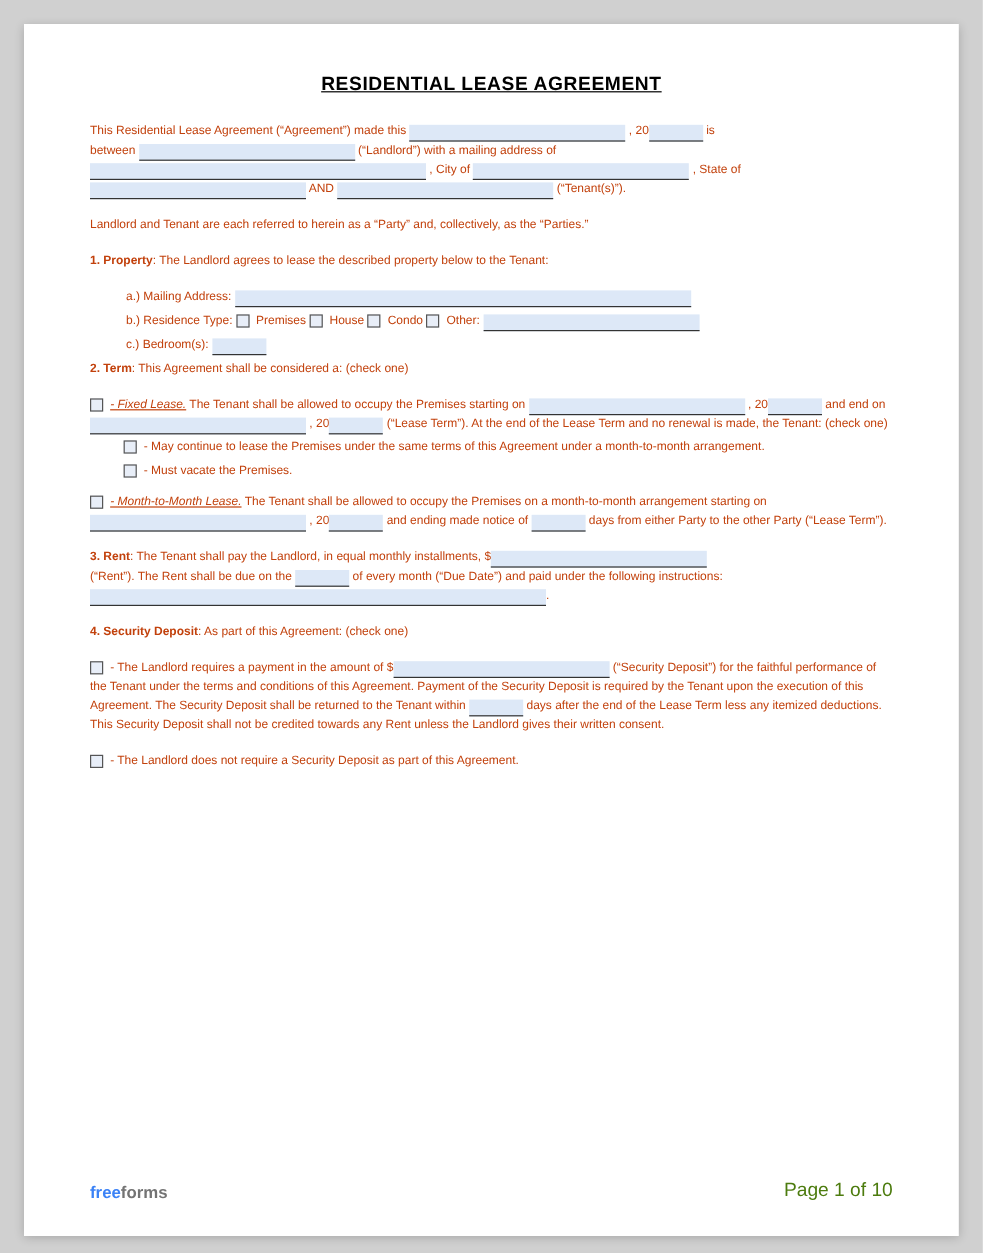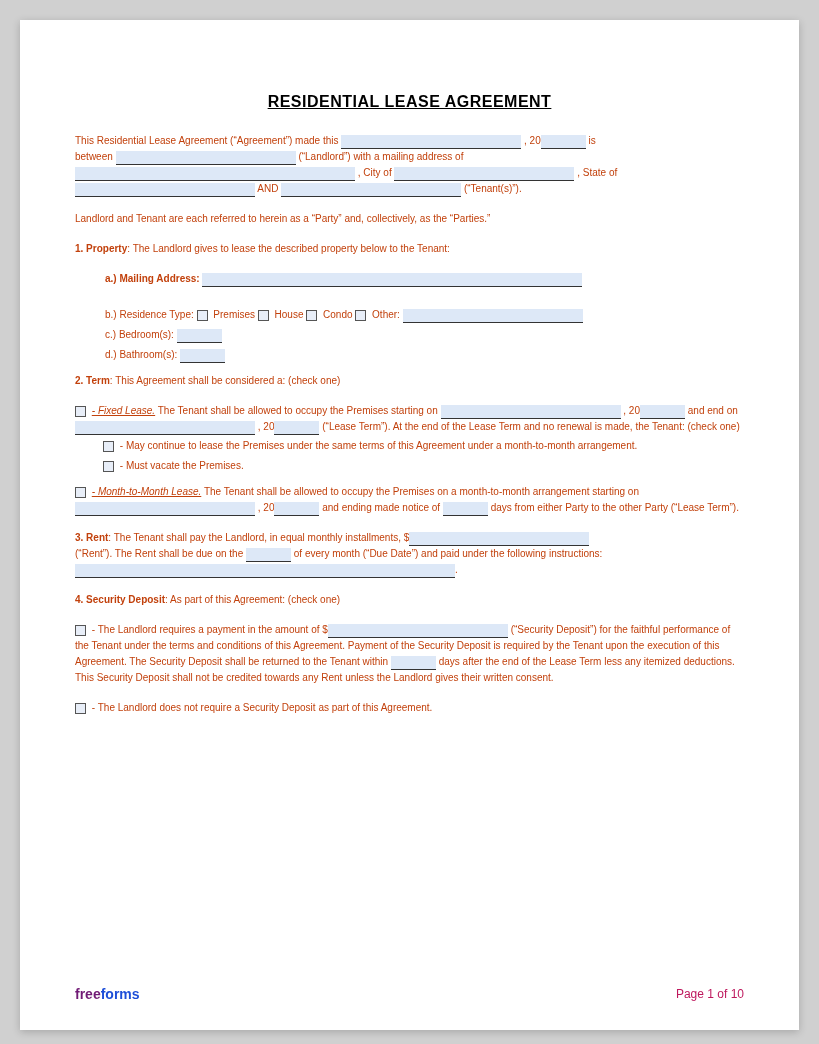--- a/index.html
+++ b/index.html
@@ -9,21 +9,21 @@
       justify-content: center;
       align-items: flex-start;
       min-height: 100vh;
       padding: 20px;
       font-family: Arial, sans-serif;
     }
     .page {
       background: #fff;
       width: 780px;
       min-height: 1010px;
-      padding: 73px 55px 50px 55px;
+      padding: 42px 55px 50px 55px;
       position: relative;
       box-shadow: 0 2px 8px rgba(0,0,0,0.2);
     }
     .title {
       text-align: center;
       font-size: 16px;
       font-weight: bold;
       text-decoration: underline;
       margin-bottom: 22px;
       letter-spacing: 0.5px;
@@ -63,23 +63,23 @@
       left: 55px;
       right: 55px;
       display: flex;
       justify-content: space-between;
       align-items: center;
     }
     .footer-brand {
       font-size: 14px;
       font-weight: bold;
     }
-    .footer-brand .free { color: #701a75; }
-    .footer-brand .forms { color: #1d4ed8; }
-    .footer-page { font-size: 12px; color: #be185d; }
+    .footer-brand .free { color: #3b82f6; }
+    .footer-brand .forms { color: #737373; }
+    .footer-page { font-size: 16px; color: #4d7c0f; }
     .underline-text {
       text-decoration: underline;
     }
     .italic-text {
       font-style: italic;
     }
     .bold-text {
       font-weight: bold;
     }
   </style>
@@ -105,46 +105,42 @@
     <span class="inline-field medium"></span>
     <span>AND</span>
     <span class="inline-field medium"></span>
     <span>(“Tenant(s)”).</span>
   </div>
 
   <div class="paragraph body-text">Landlord and Tenant are each referred to herein as a “Party” and, collectively, as the “Parties.”</div>
 
 
   <div class="paragraph body-text">
-    <span class="bold-text">1. Property</span><span>: The Landlord gives to lease the described property below to the Tenant:</span>
+    <span class="bold-text">1. Property</span><span>: The Landlord agrees to lease the described property below to the Tenant:</span>
   </div>
 
   <div class="body-text indent">
-    <div style="margin-bottom:20px;font-weight:bold;">
+    <div style="margin-bottom:4px;">
       <span>a.)  Mailing Address:</span>
       <span class="inline-field xlong"></span>
     </div>
     <div style="margin-bottom:4px;">
       <span>b.)  Residence Type:</span>
       <span class="checkbox"></span>
       <span>Premises</span>
       <span class="checkbox"></span>
       <span>House</span>
       <span class="checkbox"></span>
       <span>Condo</span>
       <span class="checkbox"></span>
       <span>Other:</span>
       <span class="inline-field medium"></span>
     </div>
     <div style="margin-bottom:4px;">
       <span>c.)  Bedroom(s):</span>
-      <span class="inline-field short"></span>
-    </div>
-    <div style="margin-bottom:10px;">
-      <span>d.)  Bathroom(s):</span>
       <span class="inline-field short"></span>
     </div>
   </div>
 
 
   <div class="paragraph body-text">
     <span class="bold-text">2. Term</span><span>: This Agreement shall be considered a: (check one)</span>
   </div>
 
   <div class="body-text" style="margin-bottom:3px;">

